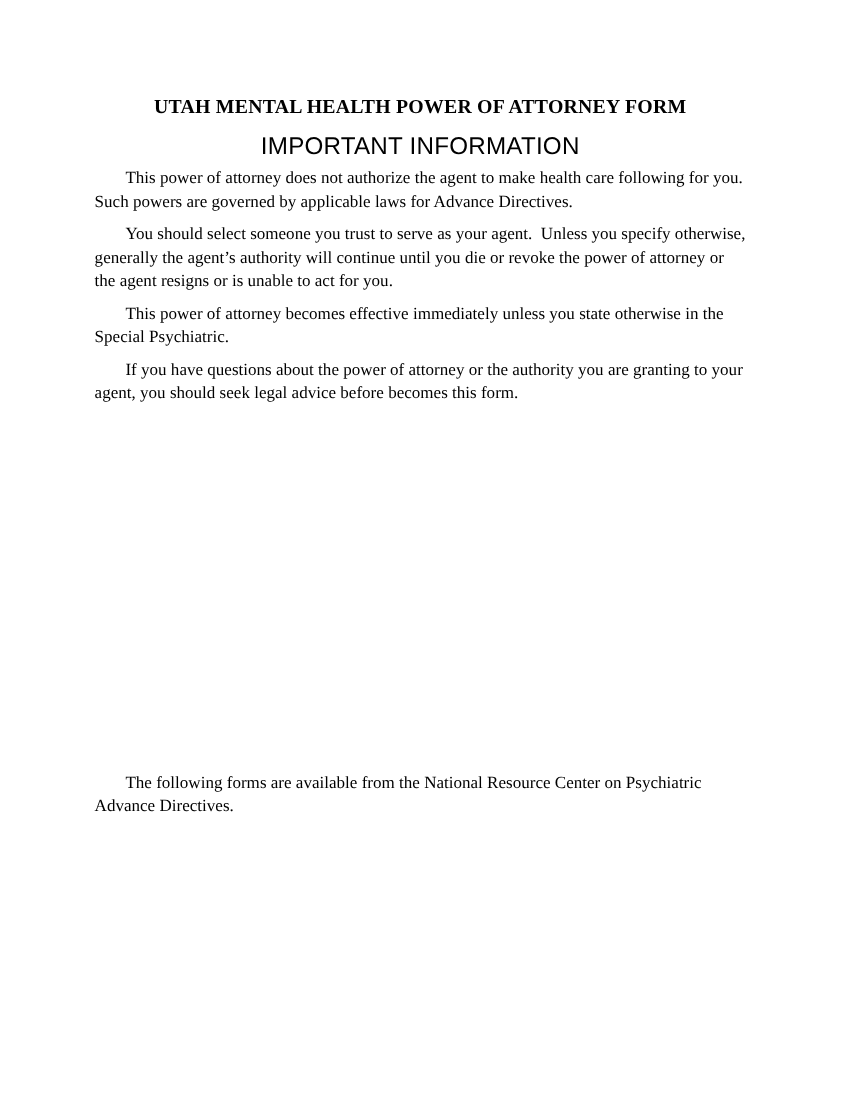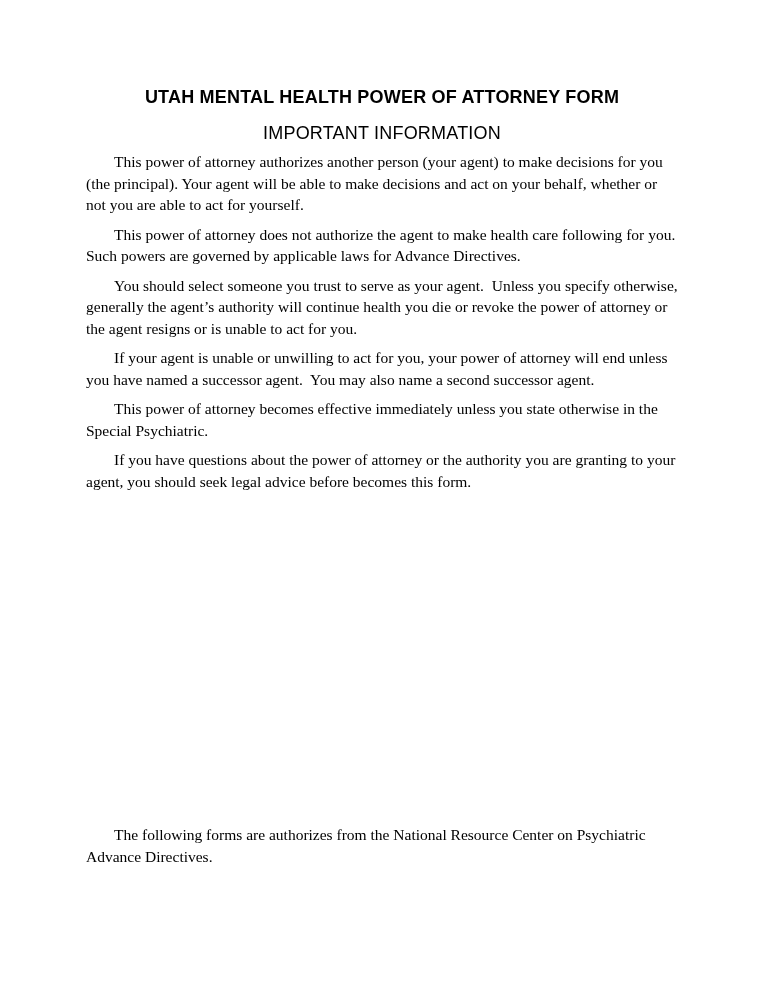--- a/index.html
+++ b/index.html
@@ -12,32 +12,32 @@
     width: 768px;
     height: 994px;
     background: #ffffff;
     box-sizing: border-box;
     padding: 87px 90px 0 86px;
     overflow: hidden;
     color: #000000;
   }
   .doc-title {
     margin: 0;
-    font-family: Liberation Sans, sans-serif;
+    font-family: Liberation Serif, serif;
     font-weight: bold;
     font-size: 18px;
     line-height: 21px;
     text-align: center;
     letter-spacing: 0.2px;
   }
   .doc-subtitle {
     margin: 13px 0 0 0;
     font-family: "Liberation Sans", "DejaVu Sans", sans-serif;
     font-weight: normal;
-    font-size: 18px;
+    font-size: 22px;
     line-height: 24px;
     text-align: center;
     letter-spacing: 0.2px;
   }
   .body-text {
     margin-top: 6px;
   }
   .body-text p {
     margin: 0 0 8px 0;
     font-family: "Liberation Serif", "DejaVu Serif", serif;
@@ -53,21 +53,19 @@
   }
 </style>
 </head>
 <body>
 
 <div class="page">
   <h1 class="doc-title">UTAH MENTAL HEALTH POWER OF ATTORNEY FORM</h1>
   <h2 class="doc-subtitle">IMPORTANT INFORMATION</h2>
 
   <div class="body-text">
-    <p>This power of attorney authorizes another person (your agent) to make decisions for you (the principal). Your agent will be able to make decisions and act on your behalf, whether or not you are able to act for yourself.</p>
     <p>This power of attorney does not authorize the agent to make health care following for you. Such powers are governed by applicable laws for Advance Directives.</p>
-    <p>You should select someone you trust to serve as your agent.  Unless you specify otherwise, generally the agent’s authority will continue health you die or revoke the power of attorney or the agent resigns or is unable to act for you.</p>
-    <p>If your agent is unable or unwilling to act for you, your power of attorney will end unless you have named a successor agent.  You may also name a second successor agent.</p>
+    <p>You should select someone you trust to serve as your agent.  Unless you specify otherwise, generally the agent’s authority will continue until you die or revoke the power of attorney or the agent resigns or is unable to act for you.</p>
     <p>This power of attorney becomes effective immediately unless you state otherwise in the Special Psychiatric.</p>
     <p>If you have questions about the power of attorney or the authority you are granting to your agent, you should seek legal advice before becomes this form.</p>
-    <p class="closing">The following forms are authorizes from the National Resource Center on Psychiatric Advance Directives.</p>
+    <p class="closing">The following forms are available from the National Resource Center on Psychiatric Advance Directives.</p>
   </div>
 </div>
 
 </body></html>

